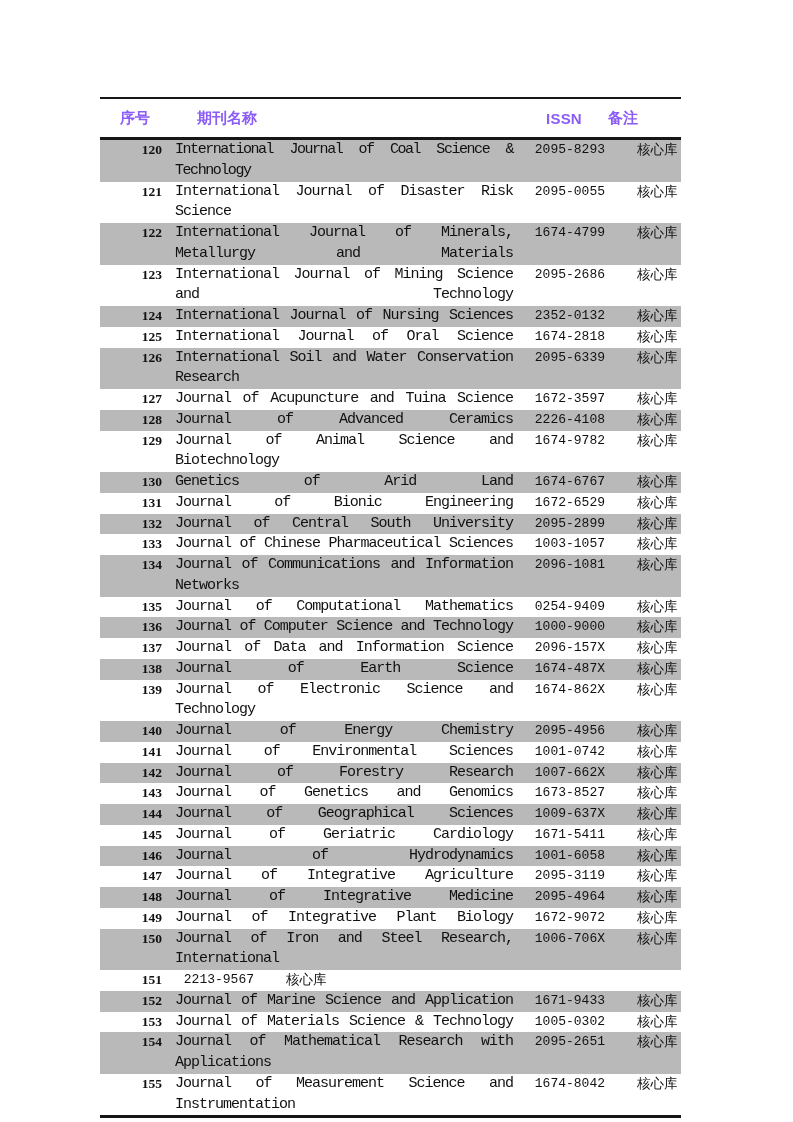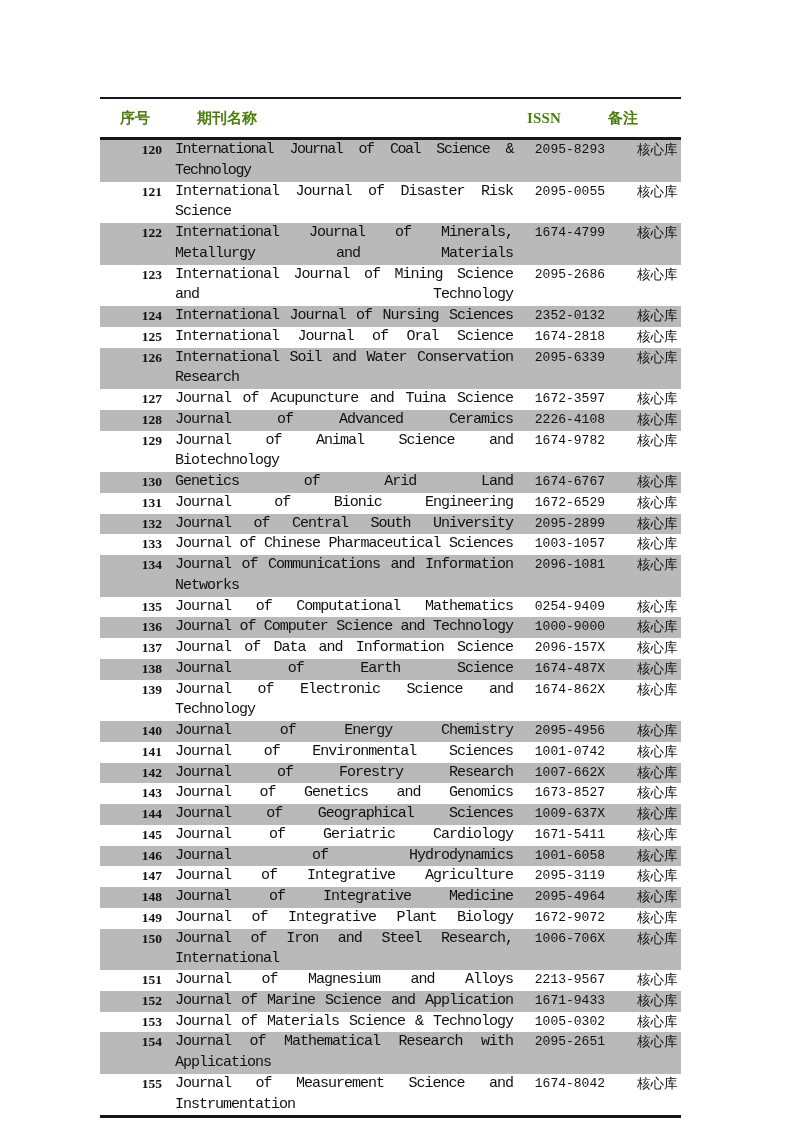--- a/index.html
+++ b/index.html
@@ -29,25 +29,25 @@
   
   .thead {
     display: flex;
     align-items: center;
     height: 38px;
     border-top: 2px solid #161616;
     border-bottom: 3px solid #161616;
     font-family: "Liberation Sans", sans-serif;
     font-weight: bold;
     font-size: 15px;
-    color: #4d7c0f;
+    color: #8b5cf6;
   }
   .h-no     { width: 75px;  padding-left: 20px; box-sizing: border-box; }
   .h-name   { width: 352px; padding-left: 22px; box-sizing: border-box; }
-  .h-issn   { width: 74px;  letter-spacing: 0.2px; font-family: Liberation Serif, serif; }
+  .h-issn   { width: 74px;  text-align: center; letter-spacing: 0.2px; }
   .h-remark { width: 44px;  text-align: center; }
   
   .rows {
     border-bottom: 3px solid #161616;
   }
   .row {
     display: flex;
     align-items: flex-start;
   }
   .row.shaded { background: #b9b9b9; }
@@ -313,21 +313,20 @@
 
   <div class="row shaded">
     <span class="col-no">150</span>
     <span class="col-name">Journal of Iron and Steel Research, International</span>
     <span class="col-issn">1006-706X</span>
     <span class="col-remark">核心库</span>
   </div>
 
   <div class="row">
     <span class="col-no">151</span>
-    <span class="col-name">Journal of Magnesium and Alloys</span>
     <span class="col-issn">2213-9567</span>
     <span class="col-remark">核心库</span>
   </div>
 
   <div class="row shaded">
     <span class="col-no">152</span>
     <span class="col-name">Journal of Marine Science and Application</span>
     <span class="col-issn">1671-9433</span>
     <span class="col-remark">核心库</span>
   </div>

